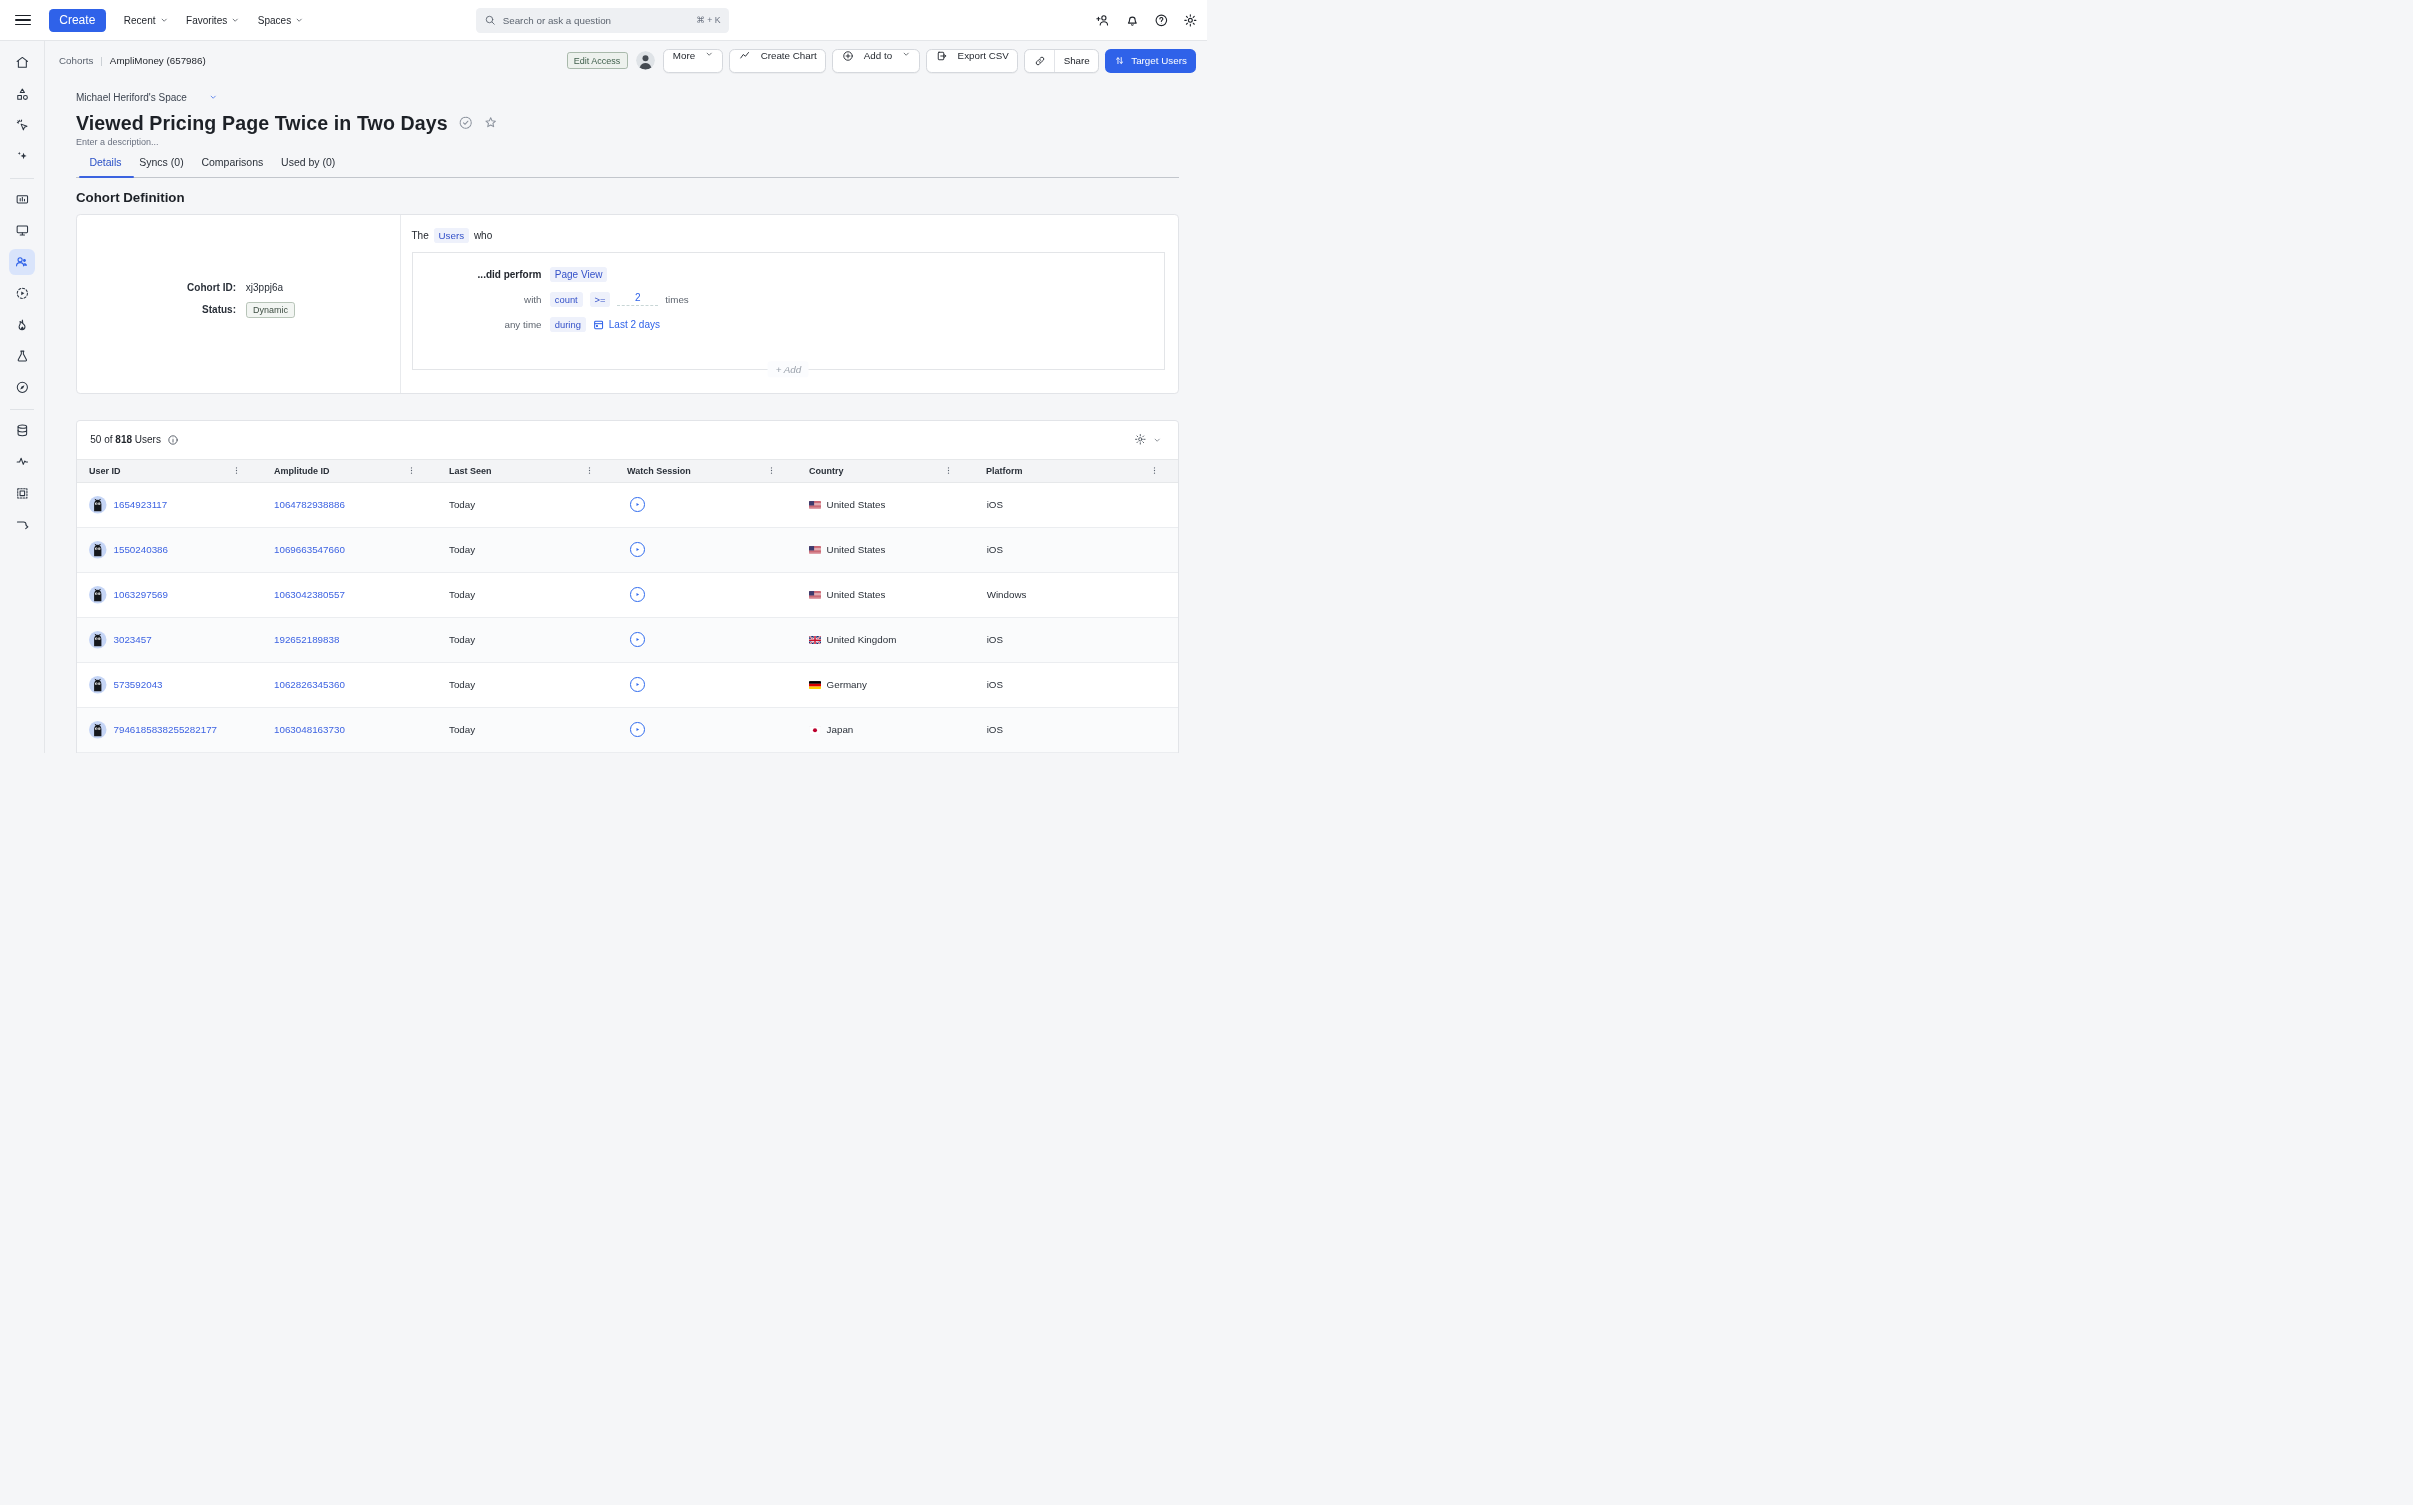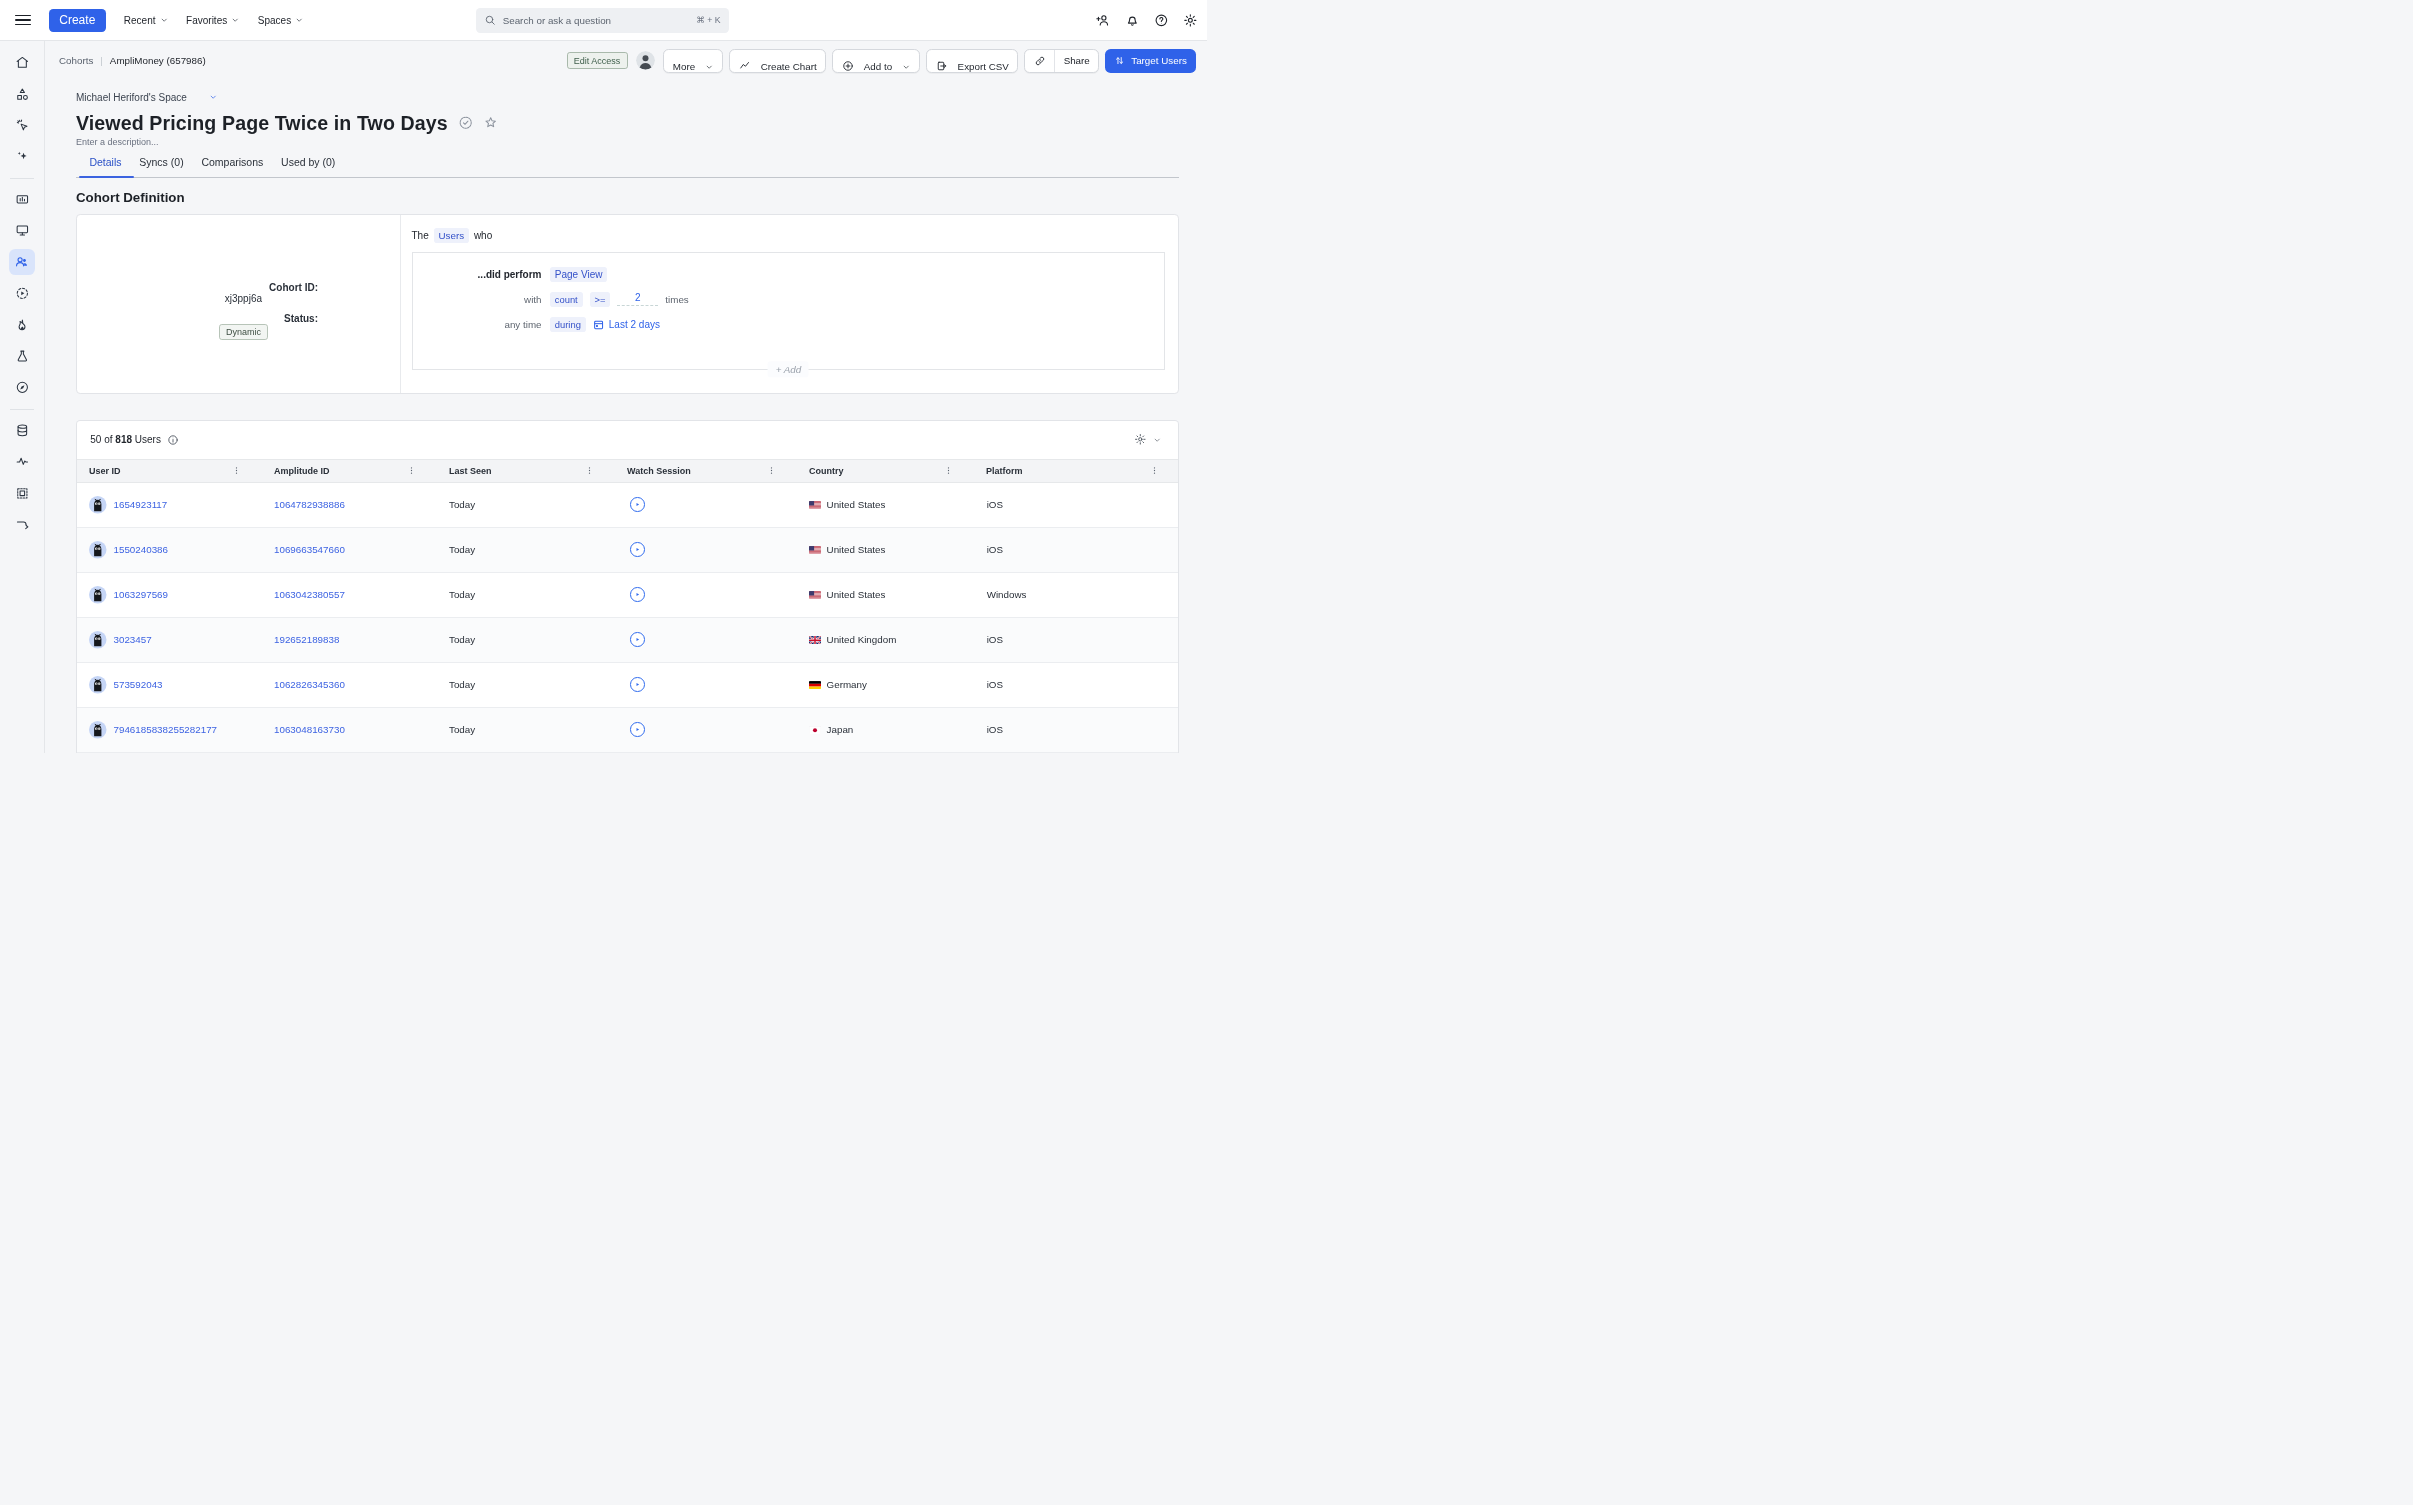--- a/index.html
+++ b/index.html
@@ -38,21 +38,21 @@
 
   
   .head-row { display:flex; align-items:center; justify-content:space-between; margin:5.6px 11.2px 0 14px; height:28px; }
   .breadcrumb { display:flex; align-items:center; gap:7px; font-size:9.8px; }
   .crumb-section { color:#5a626e; cursor:pointer; }
   .crumb-sep { color:#c3c7cd; }
   .crumb-project { color:#23272e; }
   .toolbar { display:flex; align-items:center; gap:6.3px; }
   .chip-access { background:#edf1ed; border:0.7px solid #a9b9ab; color:#41604d; font-size:9px; border-radius:2.8px; padding:2.8px 6.3px; cursor:pointer; }
   .avatar26 { width:19px; height:19px; border-radius:50%; overflow:hidden; cursor:pointer; margin:0 2.1px; }
-  .tbtn { display:flex; align-items:flex-end; gap:10px; background:#fff; border:0.7px solid #d5d8dd; border-radius:5.6px; height:24px;
+  .tbtn { display:flex; align-items:flex-start; gap:10px; background:#fff; border:0.7px solid #d5d8dd; border-radius:5.6px; height:24px;
           padding:0 8.4px; font-size:9.8px; color:#1f242b; font-family:inherit; cursor:pointer; box-shadow:0 0.7px 0.7px rgba(20,24,31,.04); }
   .tbtn svg { stroke:#1f242b; stroke-width:1.8; fill:none; stroke-linecap:round; stroke-linejoin:round; }
   .split { display:flex; align-items:stretch; background:#fff; border:0.7px solid #d5d8dd; border-radius:5.6px; height:24px; box-shadow:0 0.7px 0.7px rgba(20,24,31,.04); }
   .split-seg { display:flex; align-items:center; padding:0 8.4px; cursor:pointer; font-size:9.8px; }
   .split-seg + .split-seg { border-left:0.7px solid #e2e4e8; }
   .split svg { stroke:#1f242b; stroke-width:1.8; fill:none; stroke-linecap:round; stroke-linejoin:round; }
   .btn-primary { display:flex; align-items:center; gap:5.6px; background:#2f62e9; border:none; border-radius:5.6px; height:24px;
                  padding:0 9px; font-size:9.8px; color:#fff; font-family:inherit; cursor:pointer; }
   .btn-primary svg { stroke:#fff; stroke-width:1.9; fill:none; stroke-linecap:round; stroke-linejoin:round; }
 
@@ -70,21 +70,21 @@
   .tabs { margin-top:9px; display:flex; gap:15px; border-bottom:1px solid #c2c6cc; padding-left:12px; }
   .tab { position:relative; padding:0 1.4px 9px; font-size:10.5px; color:#2a3039; cursor:pointer; }
   .tab.active { color:#2b51c7; }
   .tab.active::after { content:""; position:absolute; left:-9px; right:-11.2px; bottom:-1px; height:2.4px; background:#3b63e0; border-radius:1.4px; }
 
   .section-title { margin-top:12px; font-size:13.3px; font-weight:700; color:#1d2127; }
 
   
   .def-card { margin-top:8.4px; height:180px; background:#fff; border:0.7px solid #e2e4e8; border-radius:4.2px; display:flex; }
   .def-left { width:324px; border-right:0.7px solid #e8eaed; padding-top:67px; }
-  .kv { display:flex; align-items:center; margin-bottom:9px;flex-direction:column; }
+  .kv { display:flex; align-items:center; margin-bottom:9px; }
   .kv-label { width:159px; text-align:right; font-size:10px; font-weight:700; color:#2a3039; }
   .kv-value { margin-left:9.8px; font-size:10px; color:#2a3039; }
   .chip-dynamic { display:inline-block; background:#f2f5f2; border:0.7px solid #b7c4b8; color:#3f4f44; font-size:9px; border-radius:2.8px; padding:2.1px 6.3px; }
   .def-right { flex:1; padding:13.3px 12.6px 0 10.5px; }
   .sentence { display:flex; align-items:center; gap:4.9px; font-size:10px; color:#23272e; }
   .pill { background:#eef1fb; color:#3451c9; border-radius:2.8px; padding:2.1px 4.9px; font-size:9.8px; cursor:pointer; }
   .def-box { position:relative; margin-top:8.4px; height:118px; border:0.7px solid #e3e5e8; padding-top:9px; }
   .def-row { display:flex; align-items:center; height:25px; }
   .def-label { width:129px; text-align:right; font-size:9.8px; color:#5f6670; margin-right:8.4px; flex:none; }
   .def-label.strong { color:#23272e; font-weight:700; font-size:10px; }

